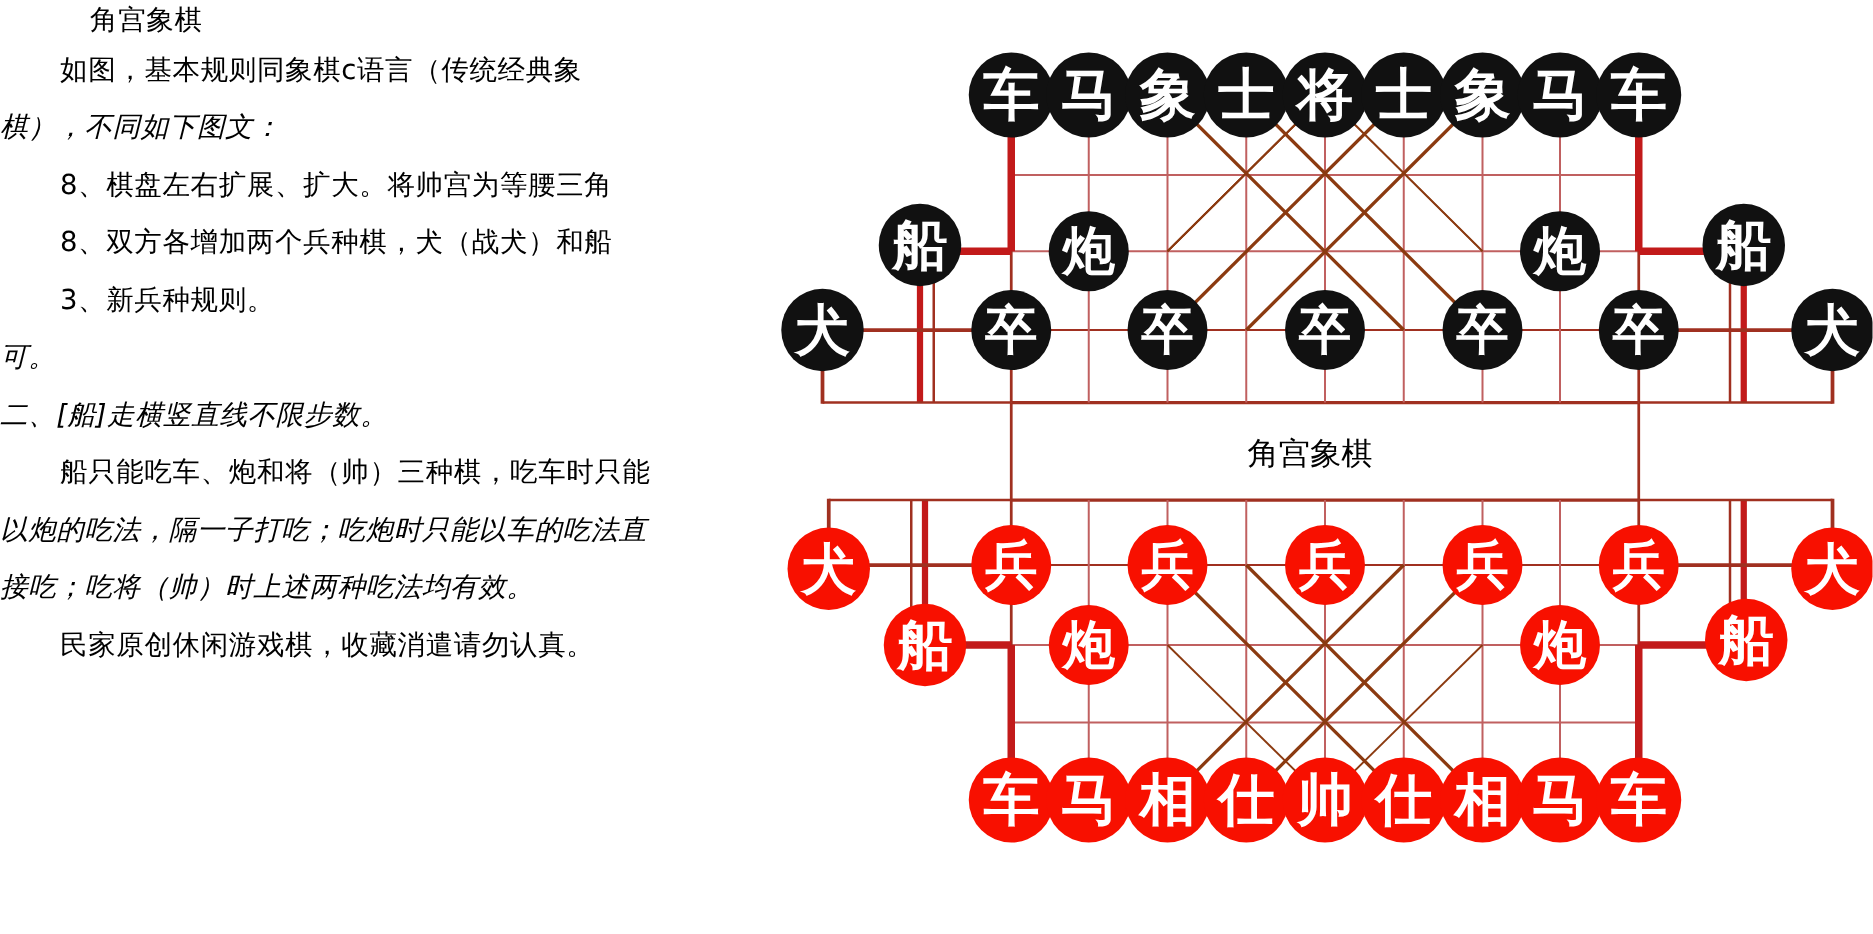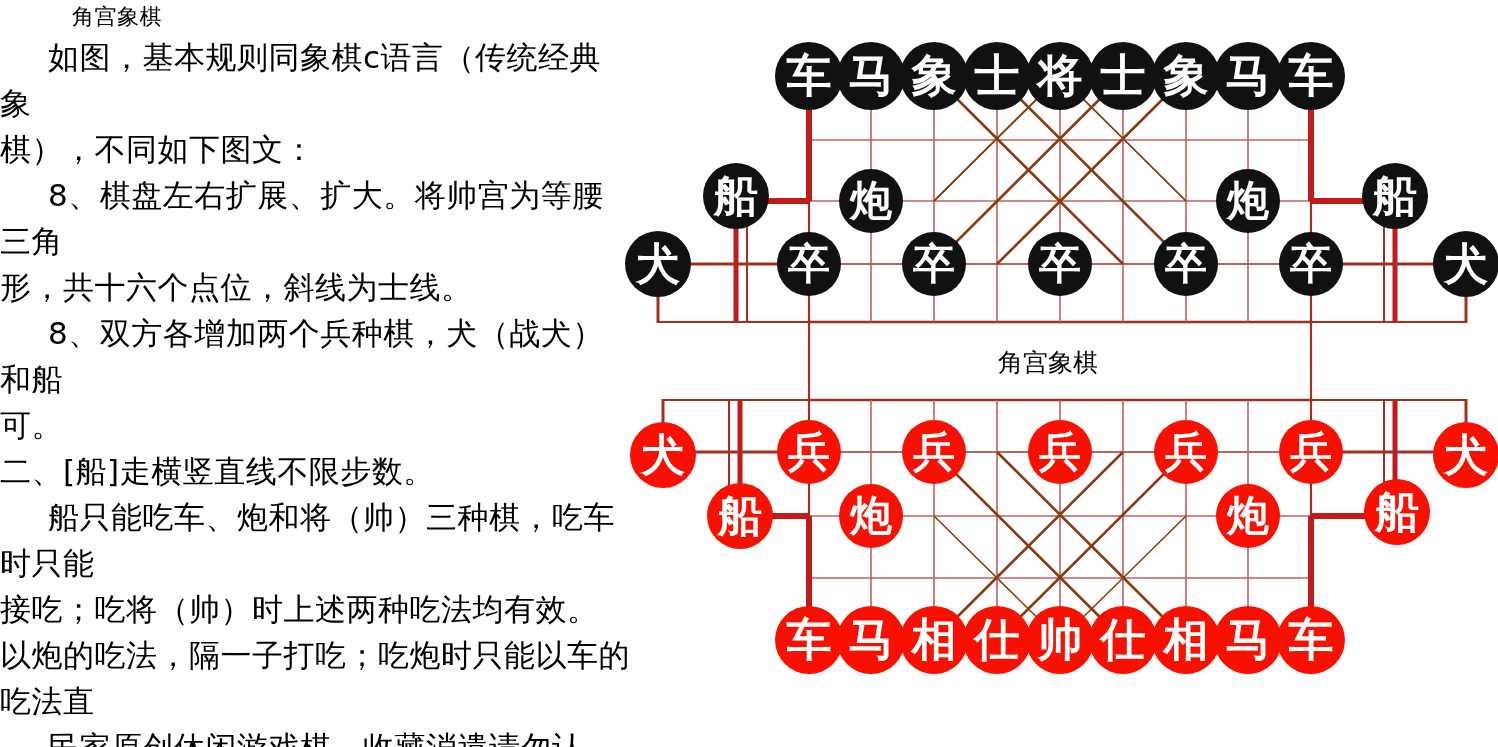--- a/index.html
+++ b/index.html
@@ -7,29 +7,29 @@
   #root{position:relative;width:1498px;height:747px;border-radius:19px;}
 
   
   #article{
     position:absolute;left:0;top:0;width:632px;height:747px;
     padding:0;box-sizing:border-box;
   }
   #article p{
     margin:0;
     color:#000;
-    font-size:31px;
+    font-size:22px;
     line-height:46px;
     letter-spacing:0.5px;
     font-family:"DejaVu Sans","Liberation Sans",sans-serif;
     white-space:pre-wrap;
   }
   #article p.ind{text-indent:48px;}
   #article p.title{text-indent:72px;font-size:22px;line-height:34px;}
-  #article p.noind{text-indent:0;}
+  #article p.noind{text-indent:0;font-style:italic;}
 
   
   #board{position:absolute;left:630px;top:0;width:868px;height:747px;}
   #board svg{position:absolute;left:0;top:0;}
 
   .piece{
     position:absolute;
     border-radius:50%;
     display:flex;align-items:center;justify-content:center;
     font-family:"DejaVu Sans","Liberation Sans",sans-serif;
@@ -52,27 +52,27 @@
 <body>
 
 <div id="root">
 
   <div id="article">
     <p class="title">角宫象棋</p>
     <div id="article-body">
         <p class="ind">如图，基本规则同象棋c语言（传统经典象</p>
         <p class="noind">棋），不同如下图文：</p>
         <p class="ind">8、棋盘左右扩展、扩大。将帅宫为等腰三角</p>
-        <p class="noind">形，共十六个点位，斜线为士线。</p>
         <p class="ind">8、双方各增加两个兵种棋，犬（战犬）和船</p>
+        <p class="ind">3、新兵种规则。</p>
         <p class="noind">可。</p>
         <p class="noind">二、[船]走横竖直线不限步数。</p>
         <p class="ind">船只能吃车、炮和将（帅）三种棋，吃车时只能</p>
+        <p class="noind">以炮的吃法，隔一子打吃；吃炮时只能以车的吃法直</p>
         <p class="noind">接吃；吃将（帅）时上述两种吃法均有效。</p>
-        <p class="noind">以炮的吃法，隔一子打吃；吃炮时只能以车的吃法直</p>
         <p class="ind">民家原创休闲游戏棋，收藏消遣请勿认真。</p>
       </div>
   </div>
 
   <div id="board">
 
     <svg width="868" height="747" viewBox="0 0 868 747">
       <g id="grid-layer" stroke-linecap="butt" fill="none">
           <line x1="179" y1="76" x2="681" y2="76" stroke="#a03020" stroke-width="2.6"></line>
           <line x1="179" y1="140" x2="681" y2="140" stroke="#c06060" stroke-width="1.6"></line>

